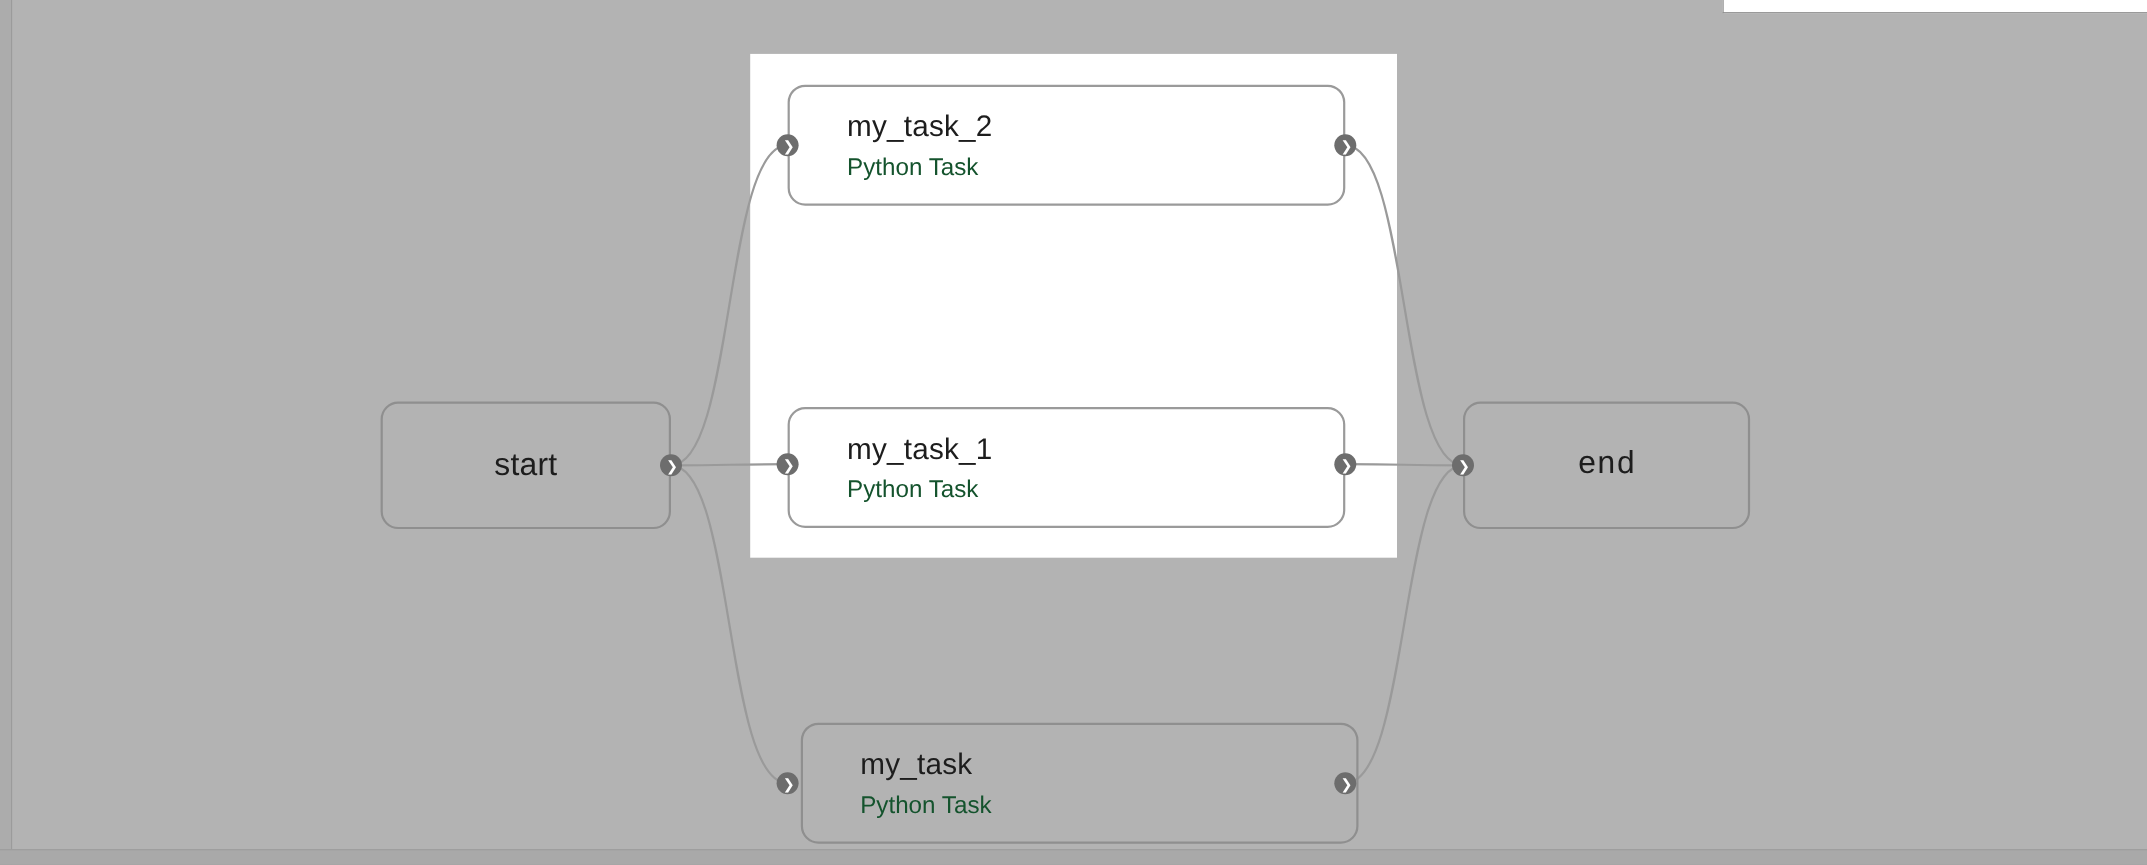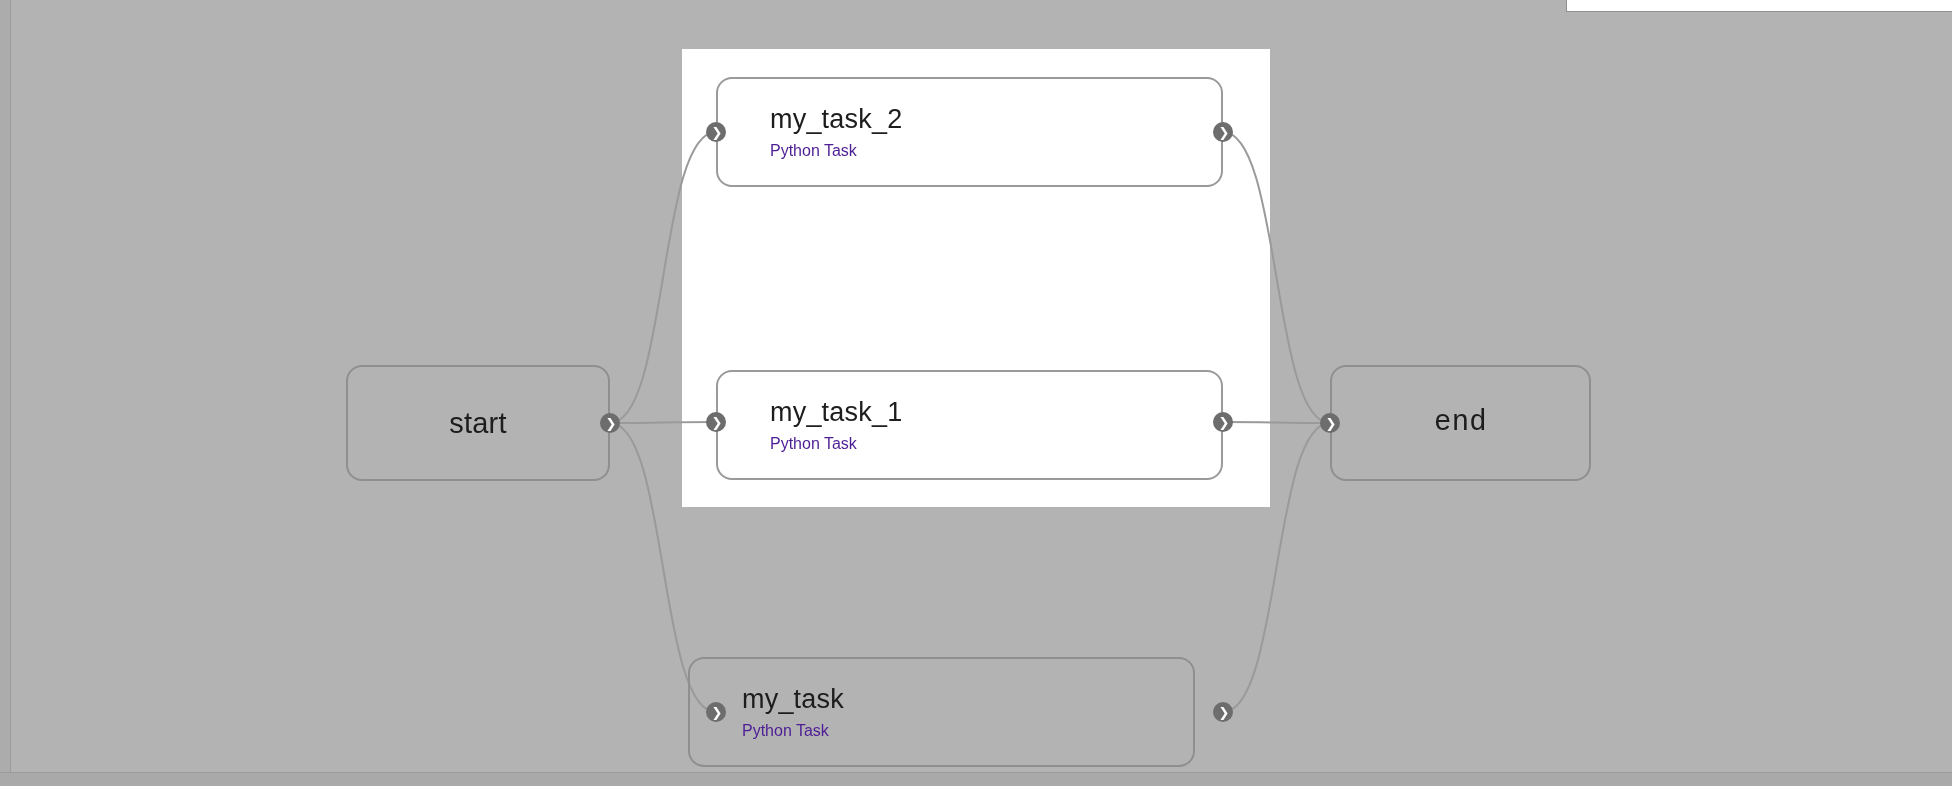--- a/index.html
+++ b/index.html
@@ -83,31 +83,31 @@
 
   .node-title {
     font-size: 27px;
     font-weight: 500;
     color: #1d1d1d;
     letter-spacing: 0.2px;
     line-height: 1.25;
   }
   .control .node-title { font-size: 29px; font-weight: 400; }
   .node-subtitle {
-    font-size: 16px;
-    color: #4c1d95;
+    font-size: 22px;
+    color: #14532d;
     line-height: 1.25;
   }
   .node-text { display: flex; flex-direction: column; gap: 5px; }
 
   #node-start { left: 346px; top: 365px; width: 264px; height: 116px; }
   #node-end   { left: 1330px; top: 365px; width: 261px; height: 116px; font-family: Liberation Mono, monospace; }
   #node-my-task-2 { left: 716px; top: 77px; }
   #node-my-task-1 { left: 716px; top: 370px; }
-  #node-my-task   { left: 688px; top: 657px; }
+  #node-my-task   { left: 728px; top: 657px; }
 
   
   .port {
     position: absolute;
     width: 20px; height: 20px;
     border-radius: 50%;
     background: #6d6d6d;
     z-index: 4;
     display: flex;
     align-items: center;

